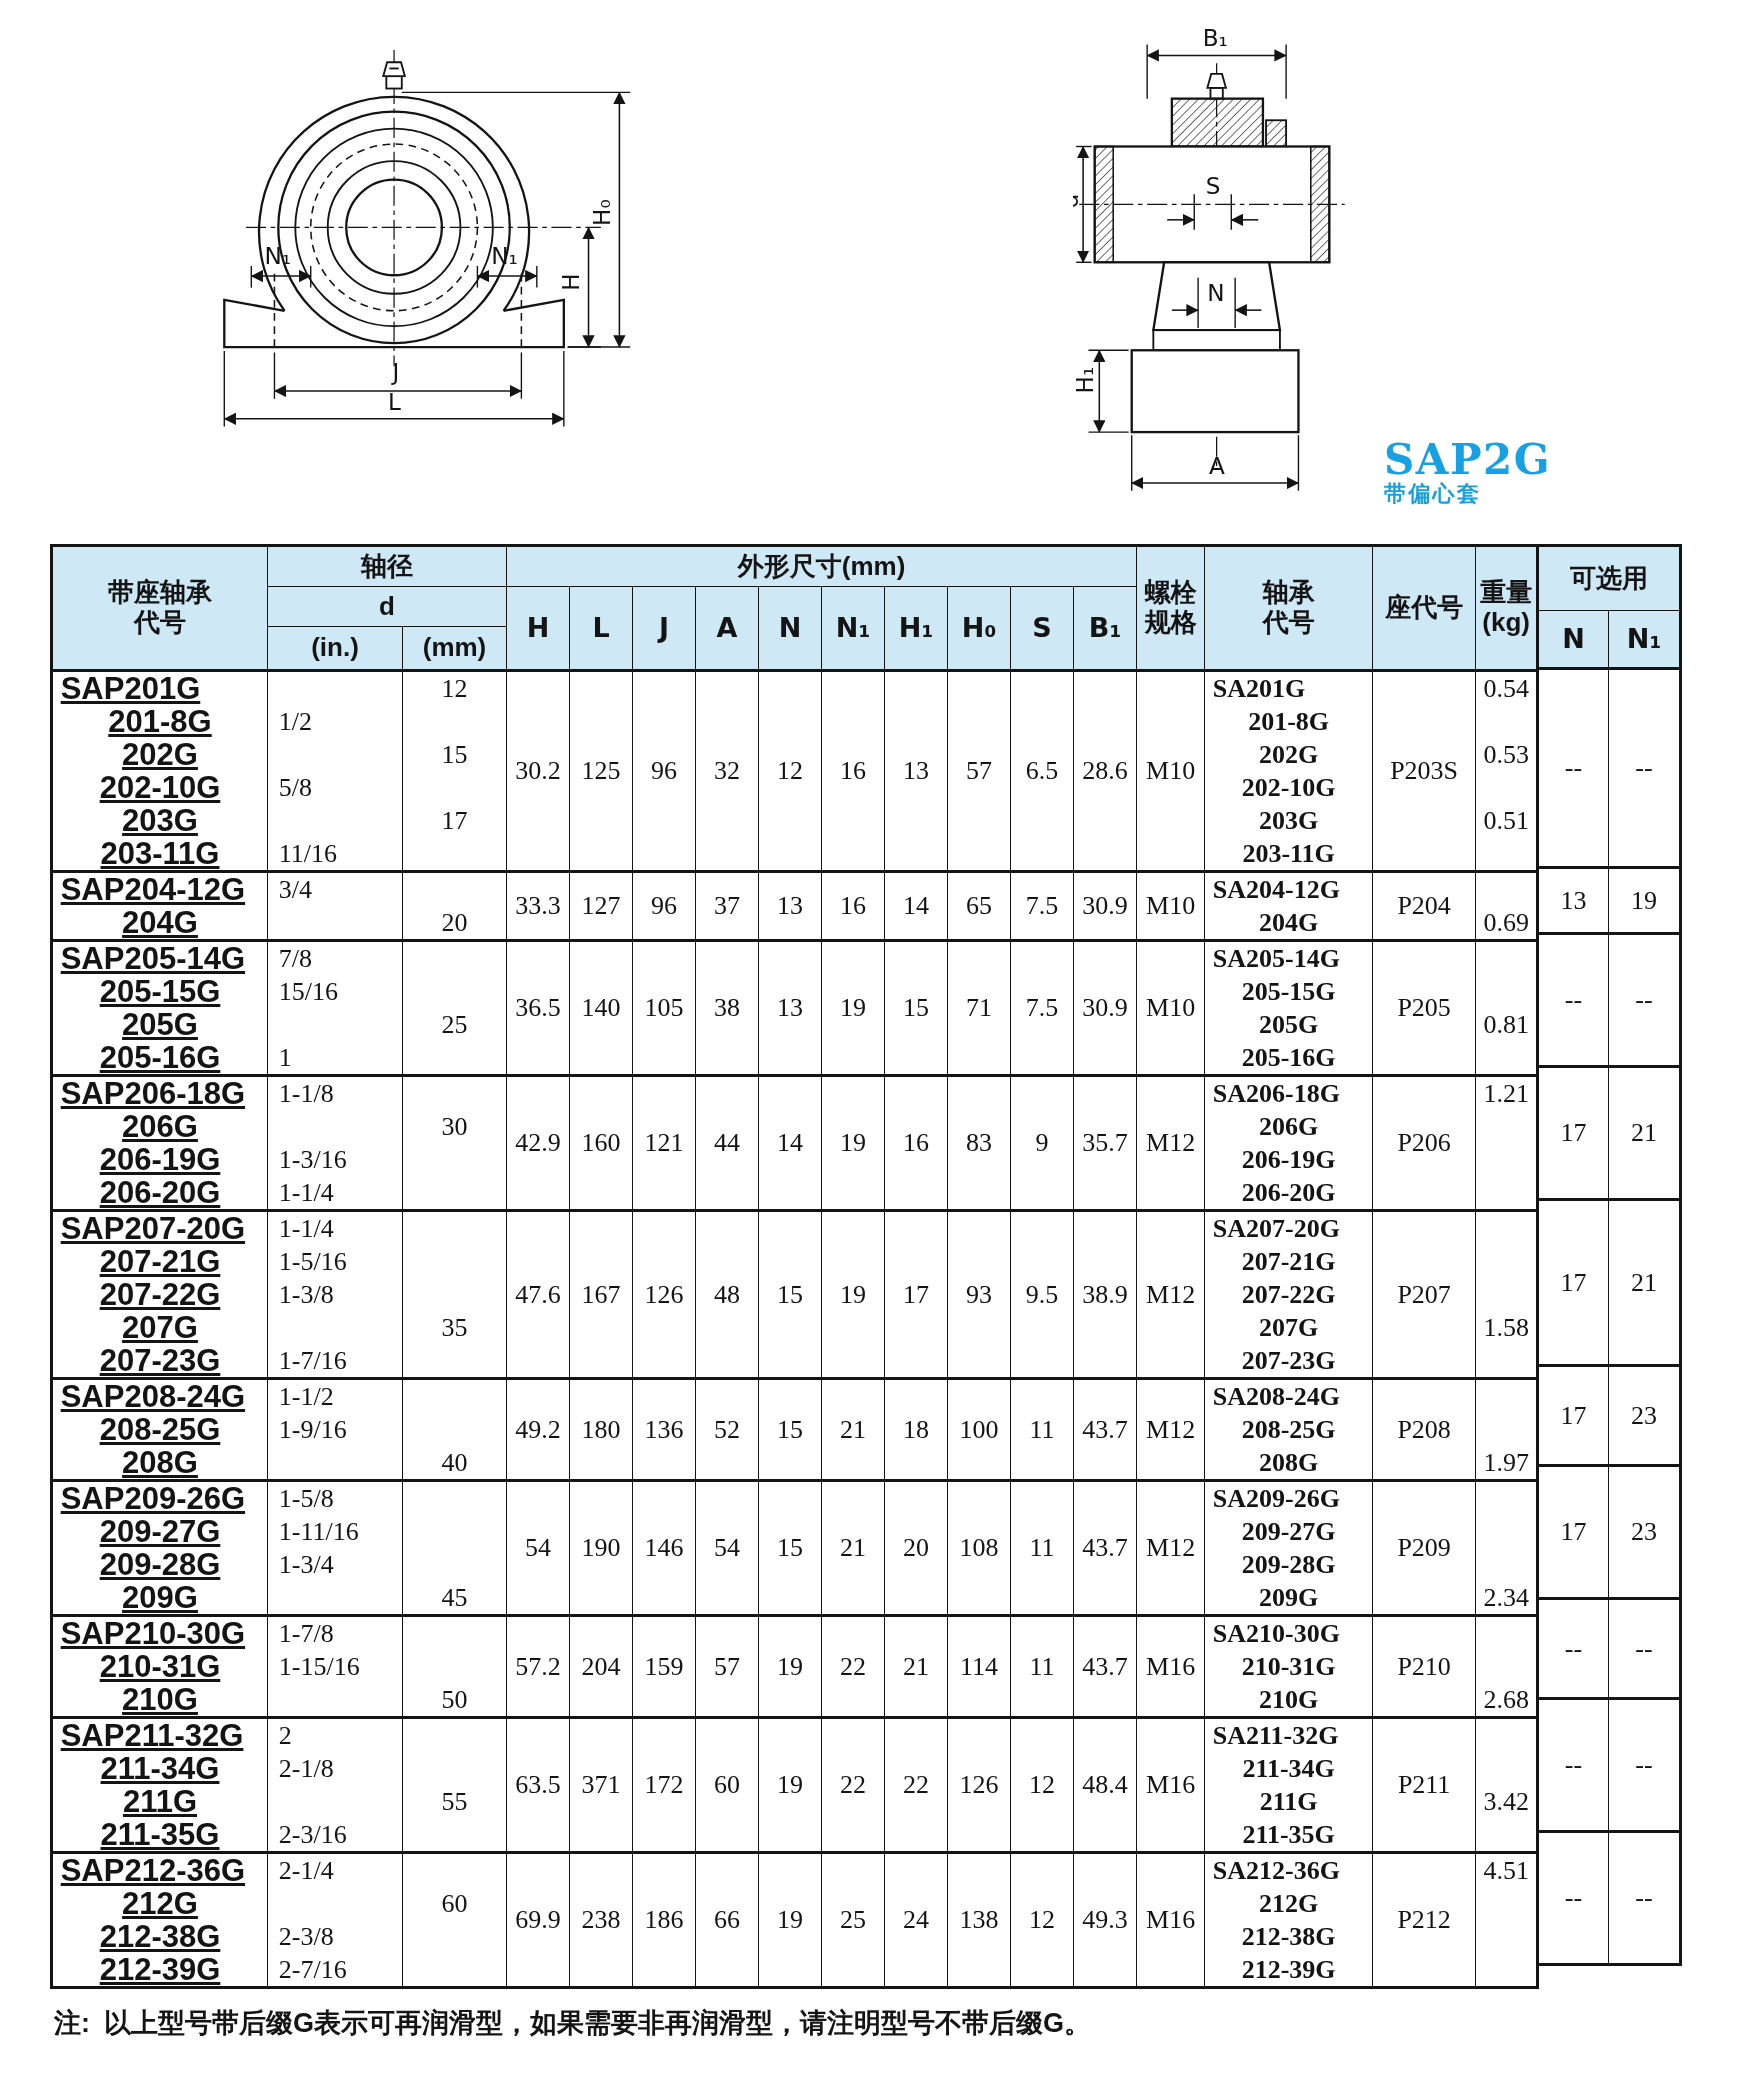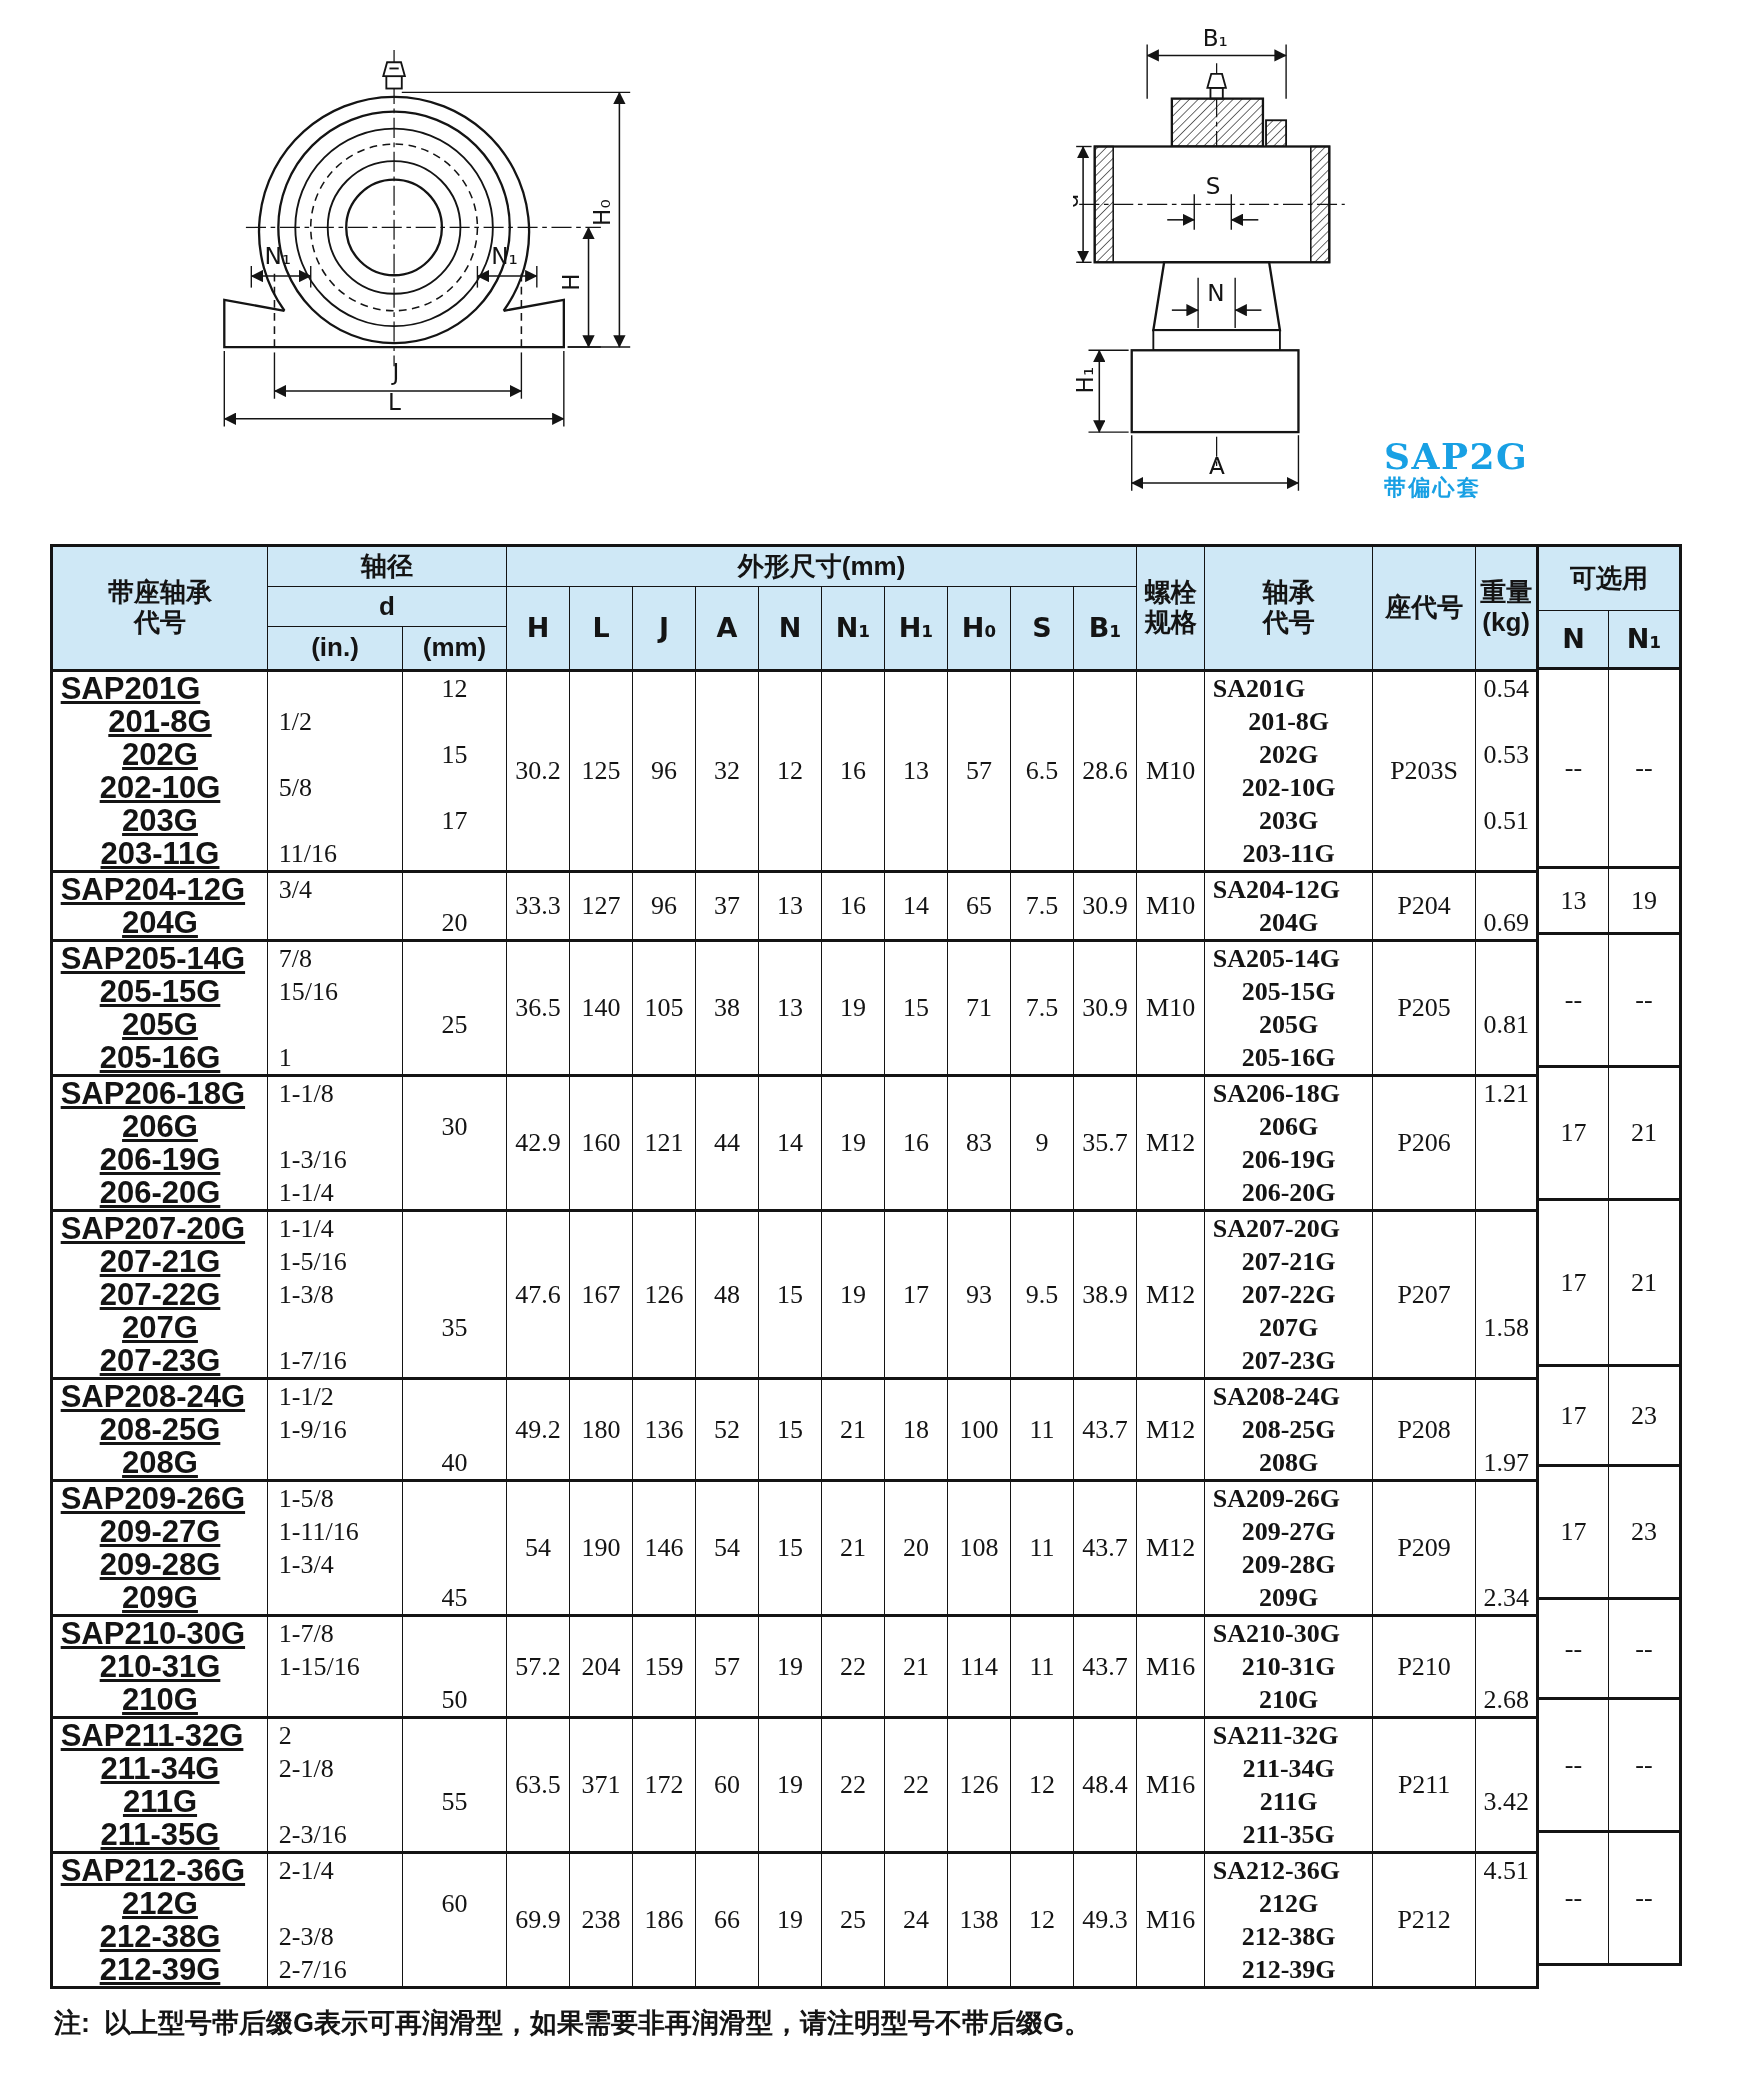--- a/index.html
+++ b/index.html
@@ -11,21 +11,21 @@
   svg text { font-family:"DejaVu Sans", sans-serif; font-size:30px; fill:var(--ink); }
   .cl { stroke:var(--ink); stroke-width:1.6; stroke-dasharray:26 6 6 6; fill:none; }
   .ol { stroke:var(--ink); stroke-width:3; fill:none; }
   .ol2 { stroke:var(--ink); stroke-width:2.4; fill:none; }
   .dsh { stroke:var(--ink); stroke-width:2; stroke-dasharray:10 7; fill:none; }
   .dim { stroke:var(--ink); stroke-width:2; fill:none; }
   .ext { stroke:var(--ink); stroke-width:1.8; fill:none; }
   .wfill { fill:#ffffff; }
 
   #caption { position:absolute; left:1384px; top:437px; line-height:1.08; color:var(--accent); }
-  #caption .c1 { font-family:"DejaVu Serif", serif; font-weight:bold; font-size:36px; letter-spacing:1.5px; }
+  #caption .c1 { font-family:"DejaVu Serif", serif; font-weight:bold; font-size:42px; letter-spacing:1.5px; }
   #caption .c2 { font-weight:bold; font-size:22px; letter-spacing:2.3px; }
 
   table { border-collapse:collapse; table-layout:fixed; }
   #main-table { position:absolute; left:50px; top:544px; width:1483px; border:3.9px solid var(--ink); }
   #opt-table  { position:absolute; left:1536px; top:544px; width:143px; border:3.9px solid var(--ink); }
   th, td { border:1.5px solid var(--ink); padding:0; }
   thead th { background:var(--hbg); font-weight:bold; font-size:26px; white-space:pre-line; line-height:1.15; }
   th.dimhdr { font-family:"DejaVu Sans", sans-serif; font-size:27px; }
   thead tr.h1 th { height:39px; } thead tr.h2 th { height:39px; } thead tr.h3 th { height:42px; }
   #opt-table thead tr.o1 th { height:63px; } #opt-table thead tr.o2 th { height:56px; }

